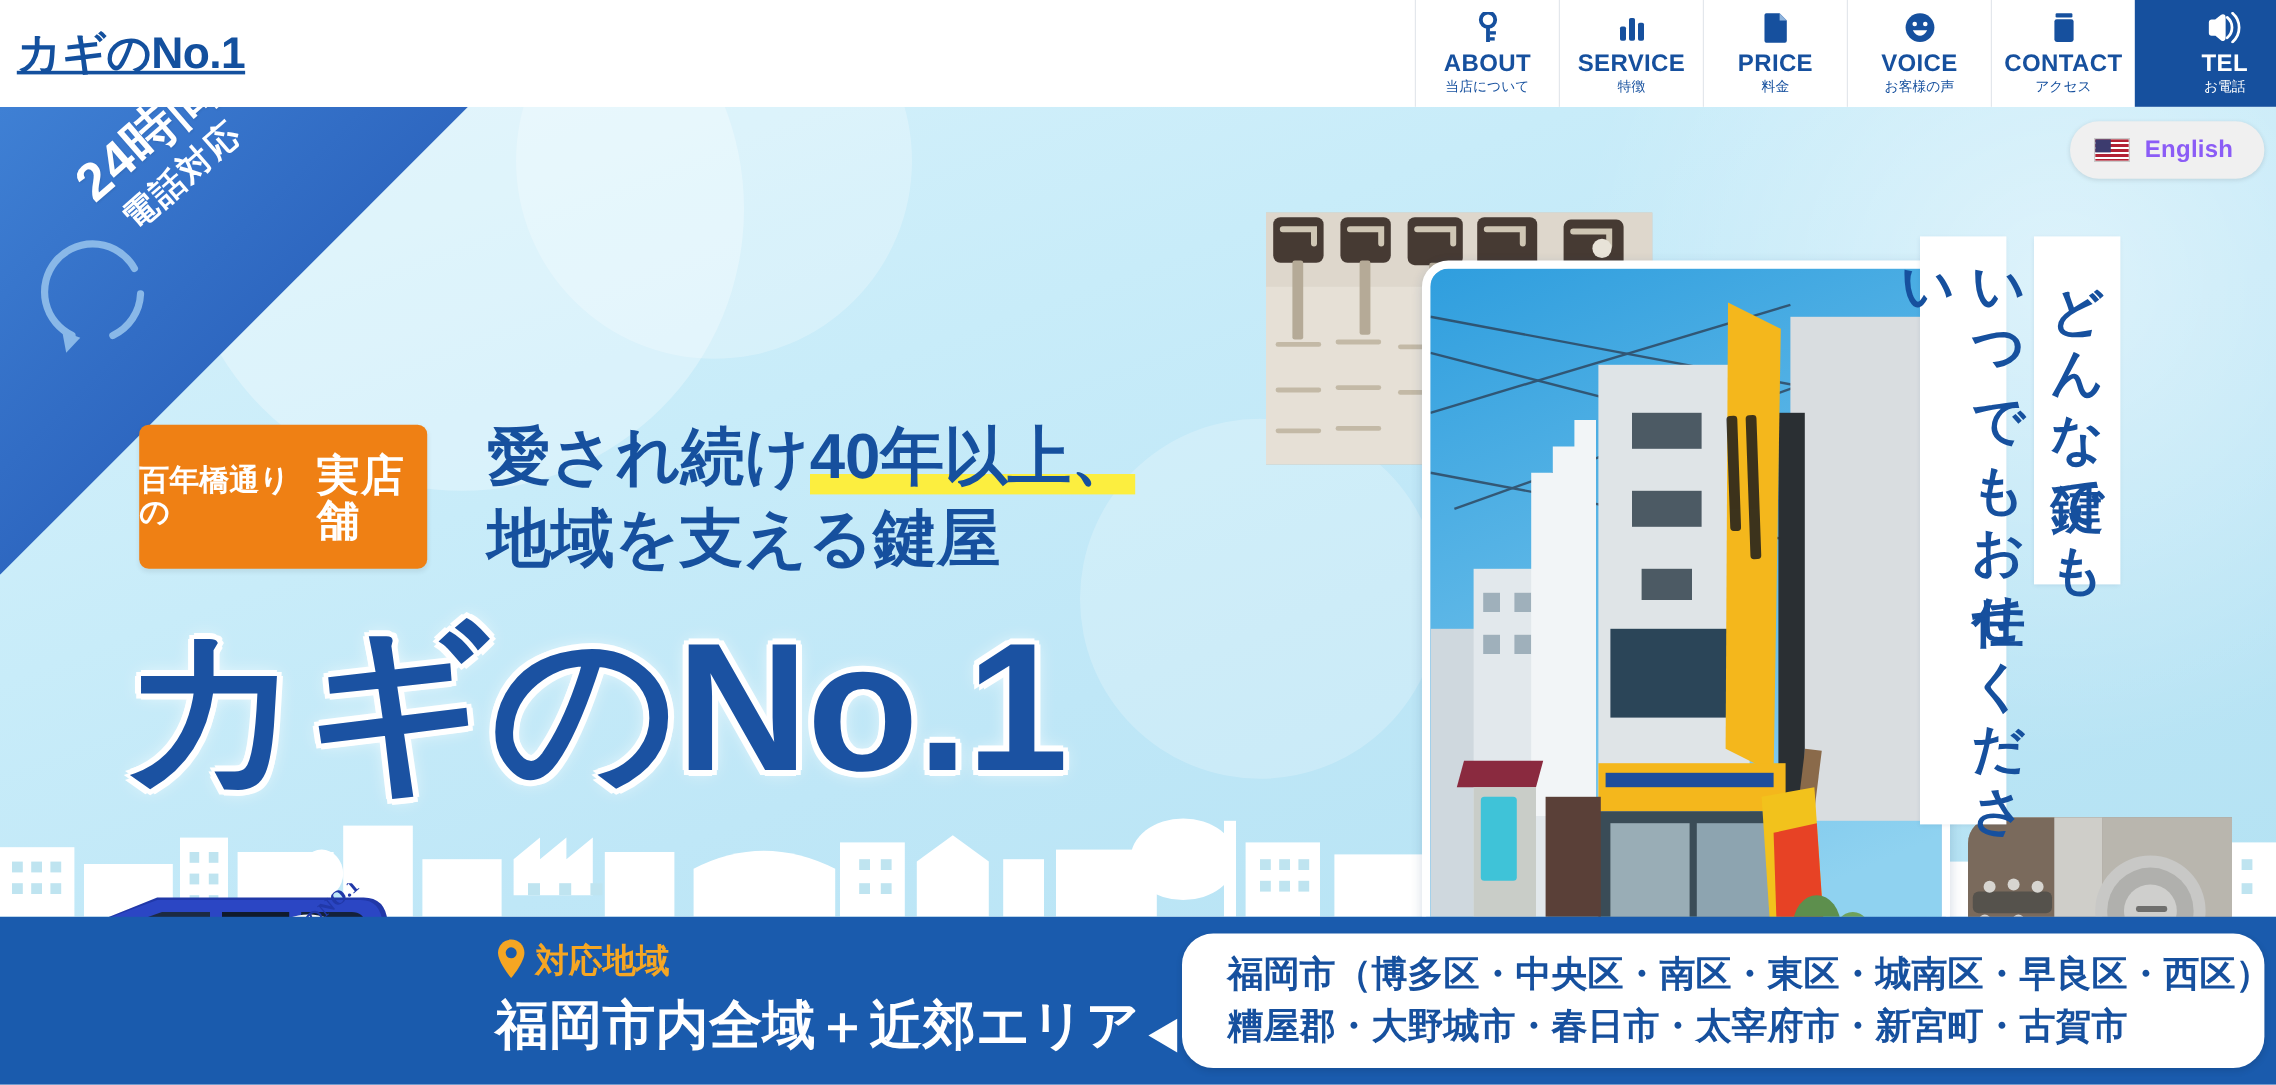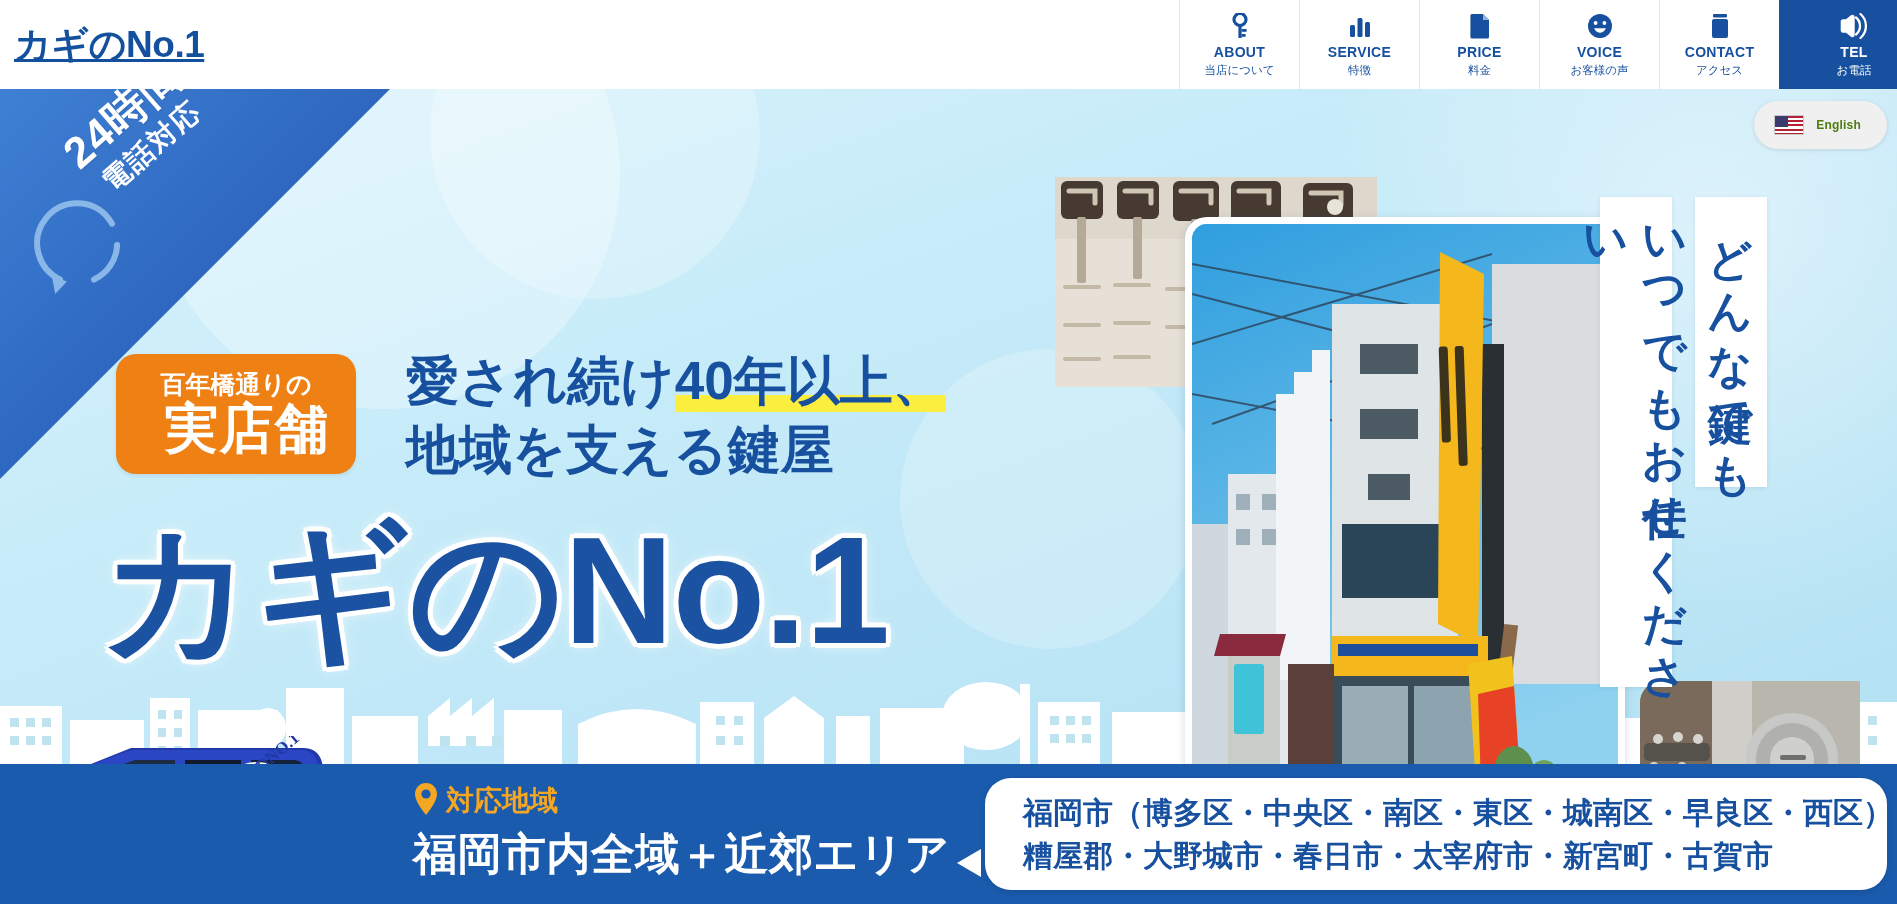--- a/index.html
+++ b/index.html
@@ -25,21 +25,21 @@
   .nav-item {
     width:120px; height:89px;
     display:flex; flex-direction:column; align-items:center; justify-content:center;
     border-left:1px solid #e3e7ec;
     color:#16509e; text-decoration:none; gap:1px;
     background:#fff;
   }
   .nav-item:last-child { border-left:none;padding-left:32px; }
   .nav-item.tel { background:#16509e; color:#ffffff; width:118px; }
   .nav-icon { height:30px; display:flex; align-items:center; justify-content:center; }
-  .nav-en { font-size:14px; font-weight:bold; letter-spacing:0.3px; line-height:1.1; margin-top:3px; }
+  .nav-en { font-size:20px; font-weight:bold; letter-spacing:0.3px; line-height:1.1; margin-top:3px; }
   .nav-ja { font-size:11.5px; line-height:1.2; margin-top:2px; }
 
   
   .hero {
     position:absolute; top:89px; left:0; width:1897px; height:675px;
     overflow:hidden;
     background:linear-gradient(160deg,#d9f2fb 0%,#c8ecf9 35%,#bfe7f7 60%,#b4e2f3 100%);
   }
   
   .bg-circle { position:absolute; border-radius:50%; background:rgba(255,255,255,0.35); }
@@ -64,26 +64,26 @@
     color:#ffffff; text-align:center; z-index:21;
   }
   .ribbon-l1 { font-size:44px; font-weight:bold; letter-spacing:1px; line-height:1.05;
                text-shadow:0 1px 2px rgba(0,0,0,0.10); }
   .ribbon-l2 { font-size:28px; font-weight:bold; letter-spacing:2px; margin-top:2px; }
   .ribbon-arrow { position:absolute; left:16px; top:96px; z-index:22; }
 
   
   .badge {
     position:absolute; left:116px; top:265px; width:240px; height:120px;
-    background:#ef8014; border-radius:20px; z-index:25;
-    display:flex; flex-direction:column; align-items:center; justify-content:center;
+    background:#ef8014; border-radius:8px; z-index:25;
+    display:flex; flex-direction:row; align-items:center; justify-content:center;
     color:#ffffff; box-shadow:0 2px 4px rgba(0,0,0,0.08);
   }
   .badge-sm { font-size:25px; font-weight:bold; letter-spacing:0px; line-height:1.1; }
-  .badge-lg { font-size:54px; font-weight:bold; letter-spacing:1px; line-height:1.05; margin-top:1px;margin-left:22px; }
+  .badge-lg { font-size:36px; font-weight:bold; letter-spacing:1px; line-height:1.05; margin-top:1px;margin-left:22px; }
 
   
   .headline { position:absolute; left:380px; top:258px; z-index:25;margin-left:26px; }
   .hl-line { font-size:53px; font-weight:bold; color:#16509e; line-height:1.30; white-space:nowrap; }
   .hl-mark { position:relative; display:inline-block; }
   .hl-mark::after {
     content:""; position:absolute; left:0; right:0; bottom:4px; height:17px;
     background:#fcee3f; z-index:-1;
   }
 
@@ -128,21 +128,21 @@
   .vpanel-1 { left:1600px; top:108px; width:72px; height:490px; font-size:44px; letter-spacing:3px; }
   .vpanel-2 { left:1695px; top:108px; width:72px; height:290px; font-size:44px; letter-spacing:3px; }
 
   
   .lang {
     position:absolute; right:10px; top:101px; height:48px; z-index:70;
     background:#f0f0f0; border-radius:26px;
     display:flex; align-items:center; gap:12px; padding:0 26px 0 20px;
     box-shadow:0 1px 4px rgba(0,0,0,0.12);
   }
-  .lang-label { font-size:12px; color:#4d7c0f; font-weight:600; letter-spacing:0.2px; }
+  .lang-label { font-size:20px; color:#8b5cf6; font-weight:600; letter-spacing:0.2px; }
   .flag { width:30px; height:20px; position:relative; overflow:hidden; border:1px solid #c9c9c9; }
   .flag .stripes { position:absolute; inset:0;
     background:repeating-linear-gradient(to bottom,#b22234 0 2.1px,#ffffff 2.1px 4.2px); }
   .flag .canton { position:absolute; left:0; top:0; width:13px; height:11px; background:#3c3b6e; }
 
   
   .skyline { position:absolute; left:0; bottom:0; width:1897px; height:110px; z-index:15; }
 
   
   .van { position:absolute; left:35px; bottom:-12px; width:320px; height:180px; z-index:45; }

